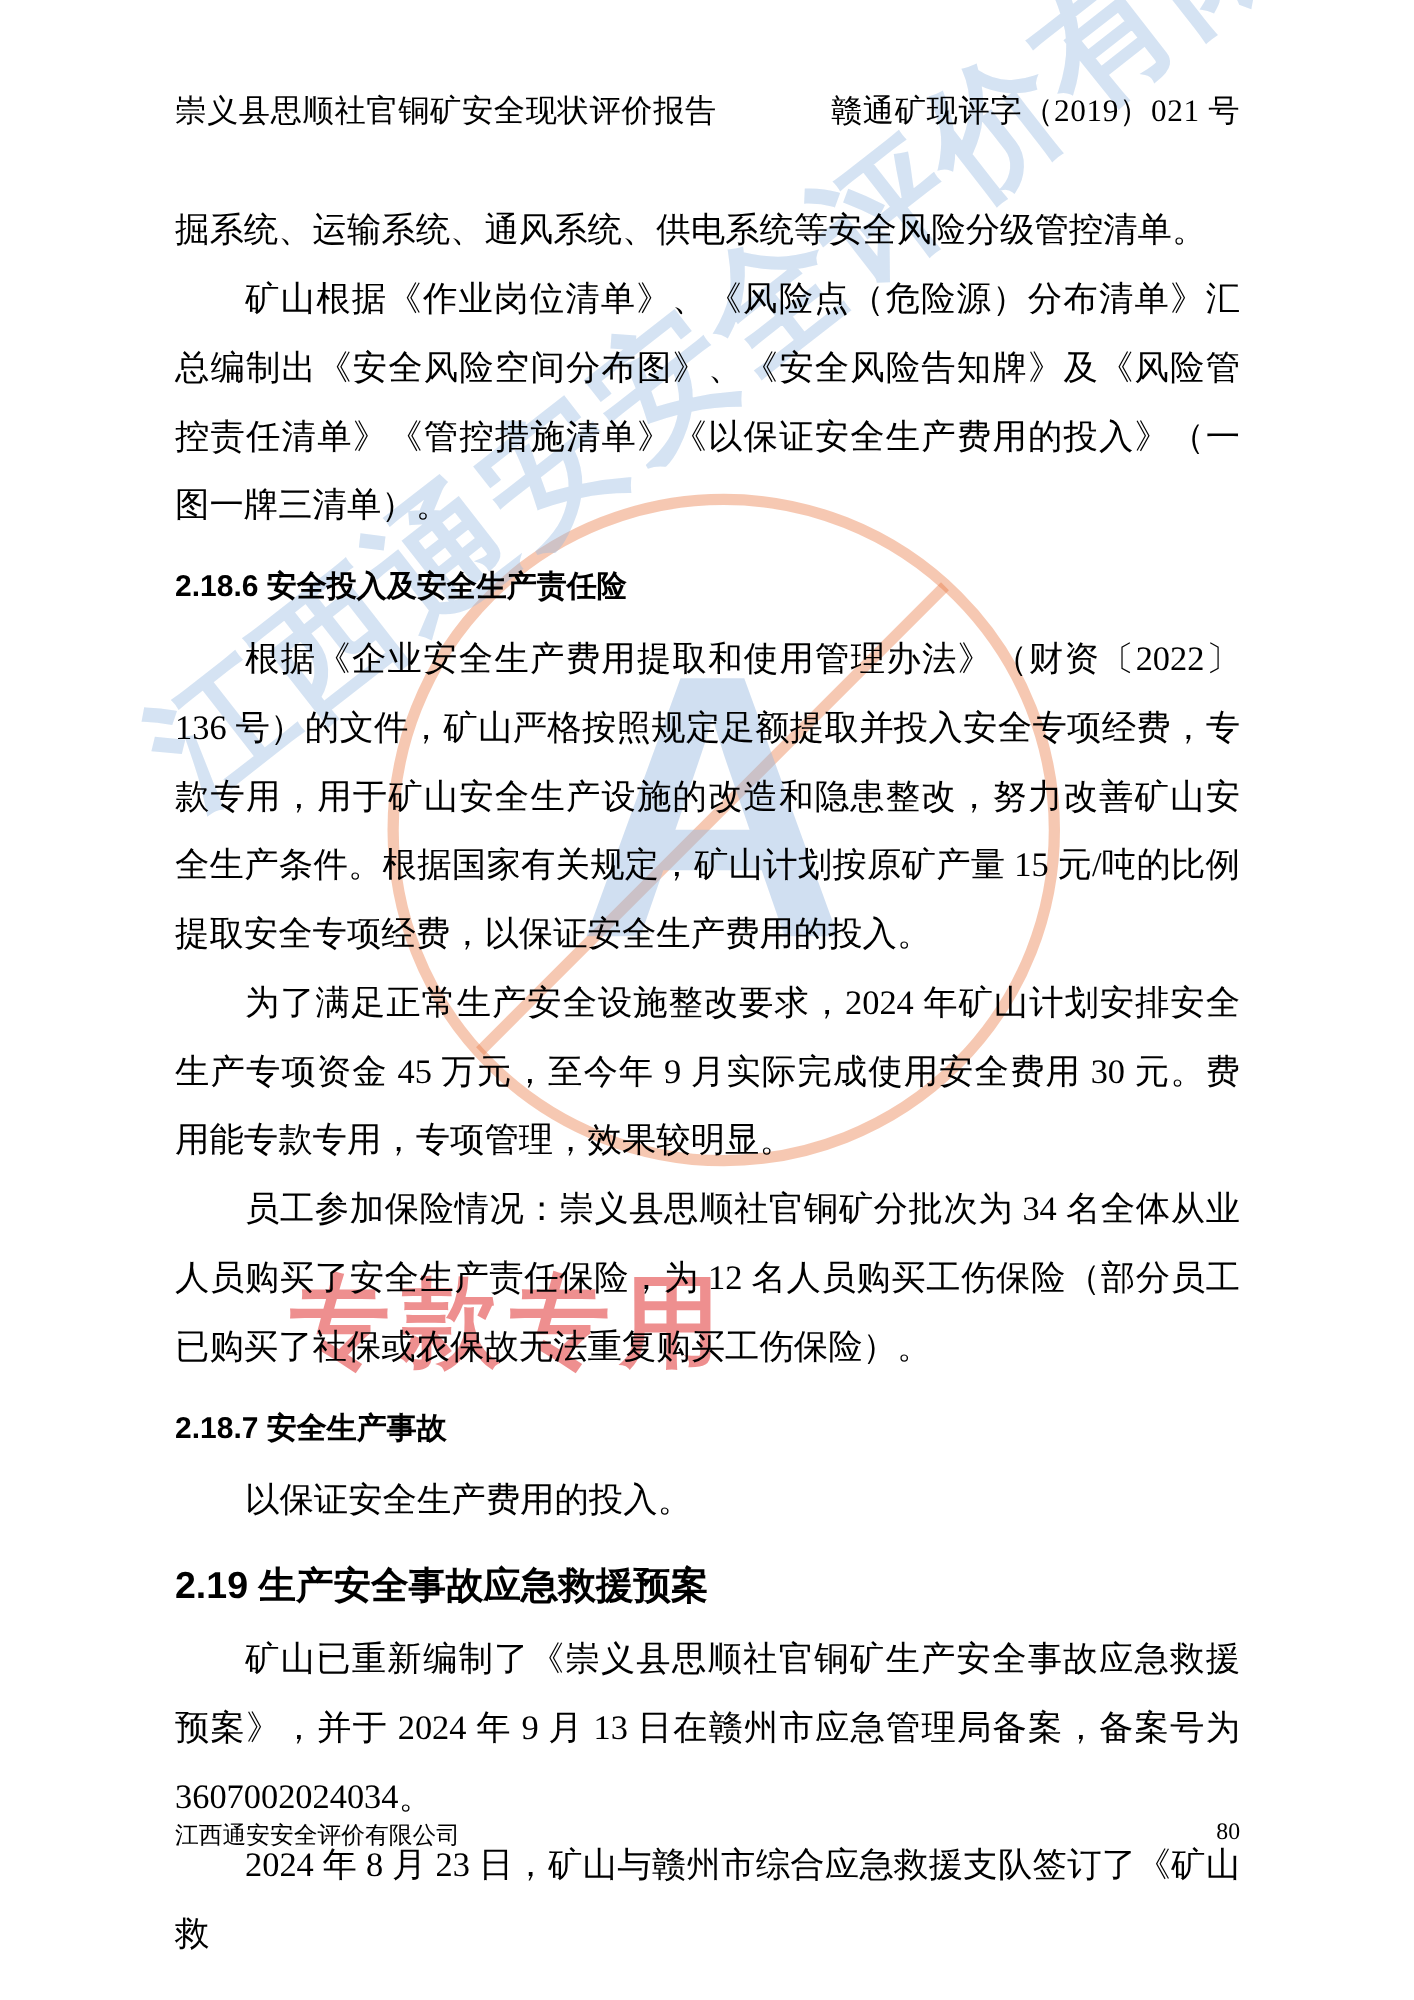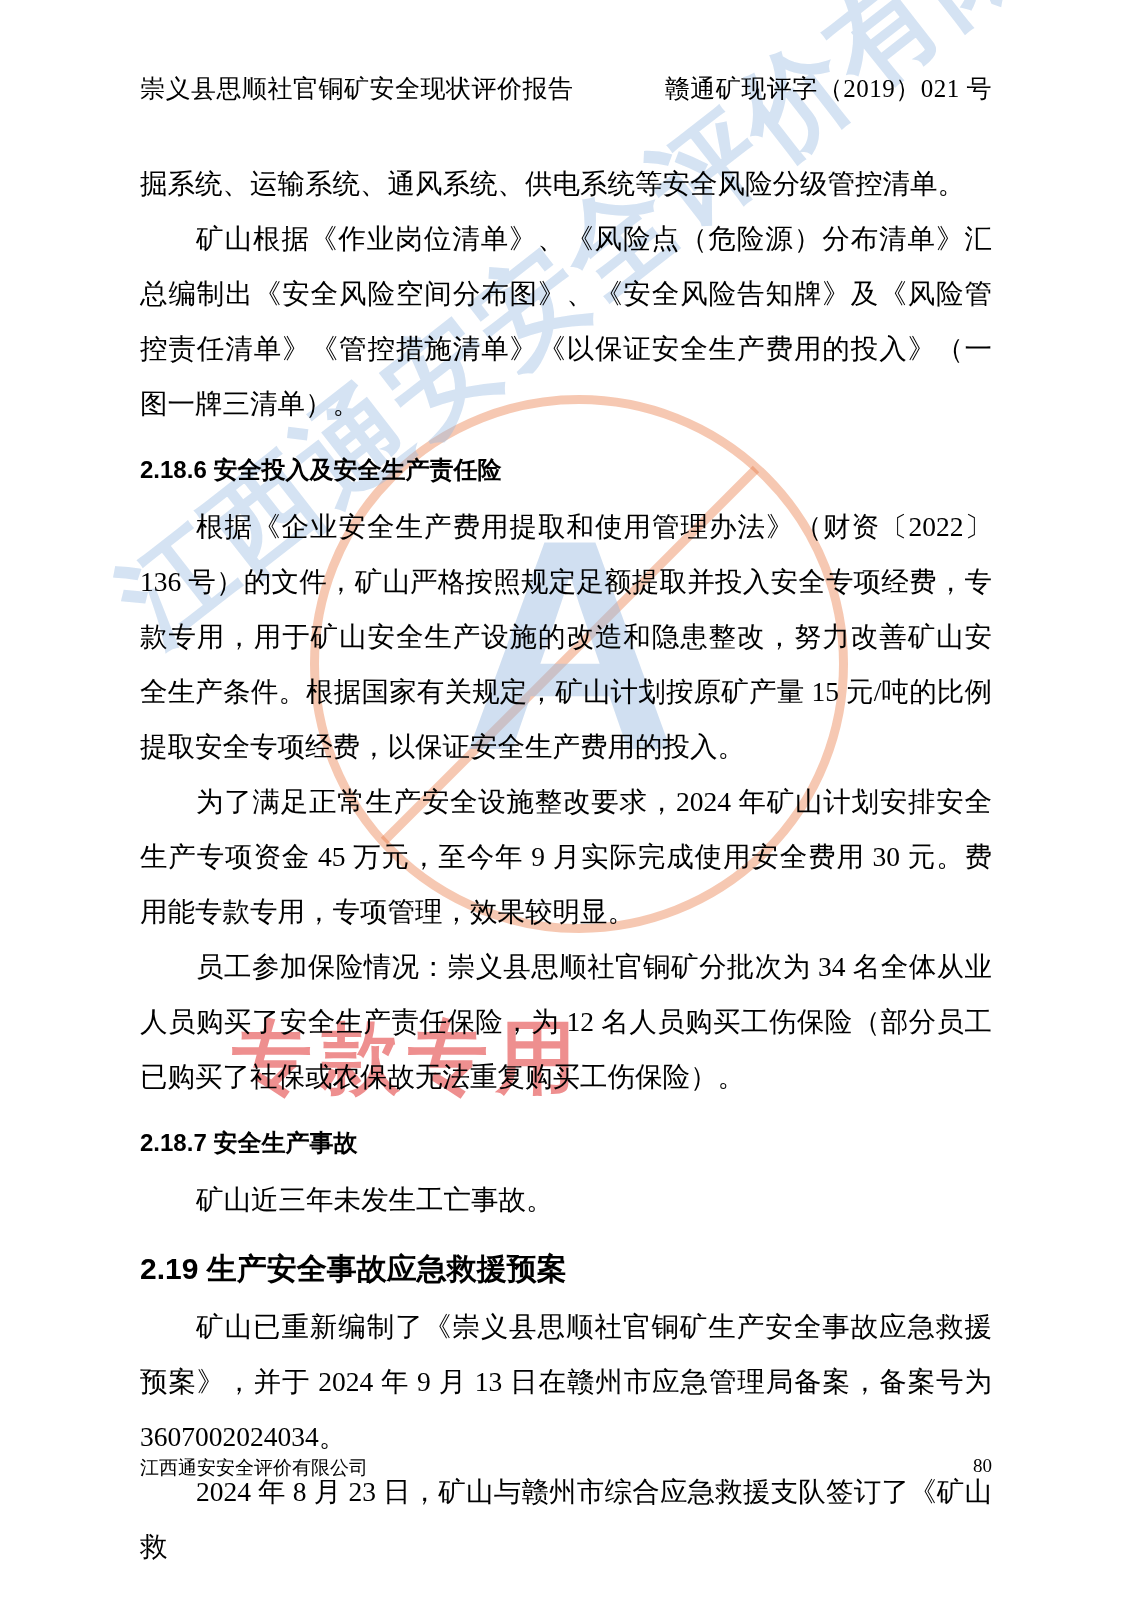--- a/index.html
+++ b/index.html
@@ -193,21 +193,21 @@
       <h3 class="heading">2.18.6 安全投入及安全生产责任险</h3>
 
       <p class="para indent">根据《企业安全生产费用提取和使用管理办法》（财资〔2022〕136 号）的文件，矿山严格按照规定足额提取并投入安全专项经费，专款专用，用于矿山安全生产设施的改造和隐患整改，努力改善矿山安全生产条件。根据国家有关规定，矿山计划按原矿产量 15 元/吨的比例提取安全专项经费，以保证安全生产费用的投入。</p>
 
       <p class="para indent">为了满足正常生产安全设施整改要求，2024 年矿山计划安排安全生产专项资金 45 万元，至今年 9 月实际完成使用安全费用 30 元。费用能专款专用，专项管理，效果较明显。</p>
 
       <p class="para indent">员工参加保险情况：崇义县思顺社官铜矿分批次为 34 名全体从业人员购买了安全生产责任保险，为 12 名人员购买工伤保险（部分员工已购买了社保或农保故无法重复购买工伤保险）。</p>
 
       <h3 class="heading">2.18.7 安全生产事故</h3>
 
-      <p class="para indent">矿山近三年未发生工亡事故。</p>
+      <p class="para indent">以保证安全生产费用的投入。</p>
 
       <h2 class="heading-big">2.19 生产安全事故应急救援预案</h2>
 
       <p class="para indent">矿山已重新编制了《崇义县思顺社官铜矿生产安全事故应急救援预案》，并于 2024 年 9 月 13 日在赣州市应急管理局备案，备案号为3607002024034。</p>
 
       <p class="para indent">2024 年 8 月 23 日，矿山与赣州市综合应急救援支队签订了《矿山救</p>
 
     </div>
 
     <div class="footer">

